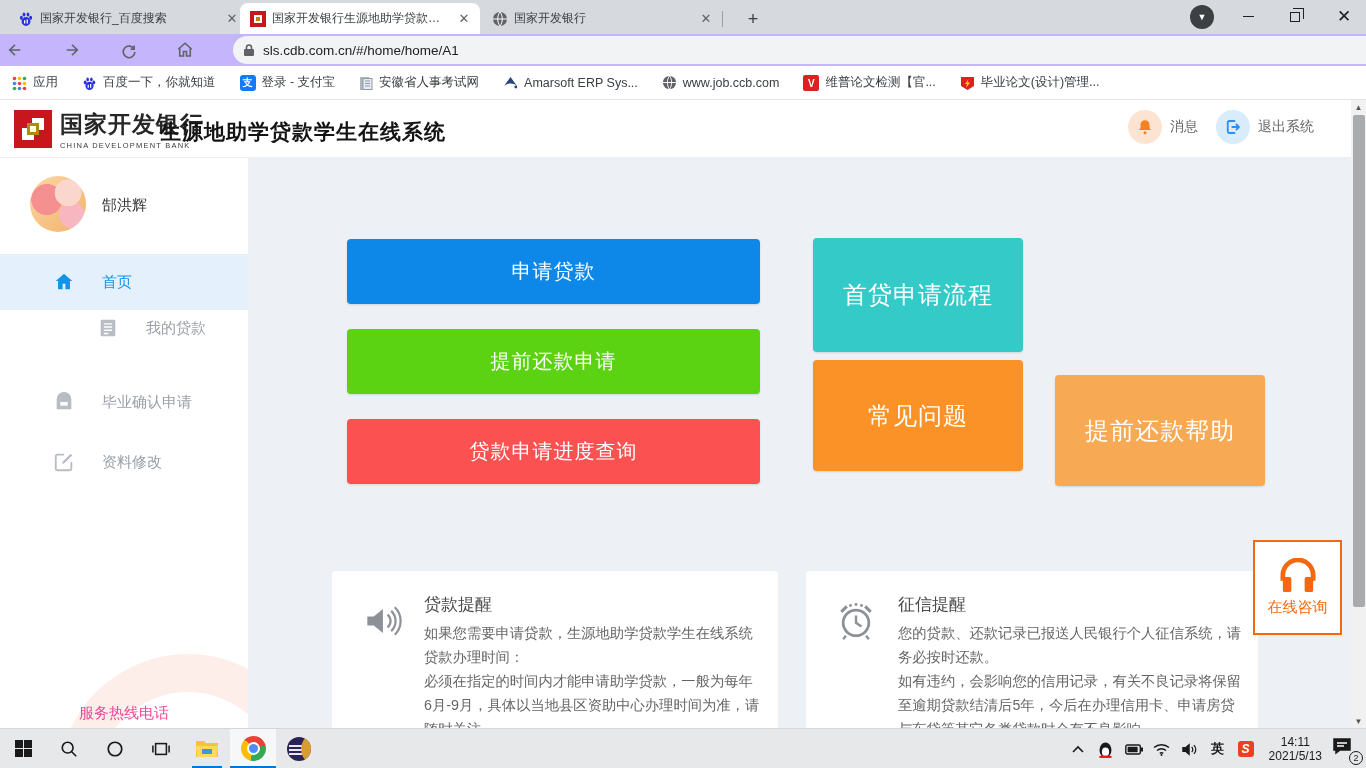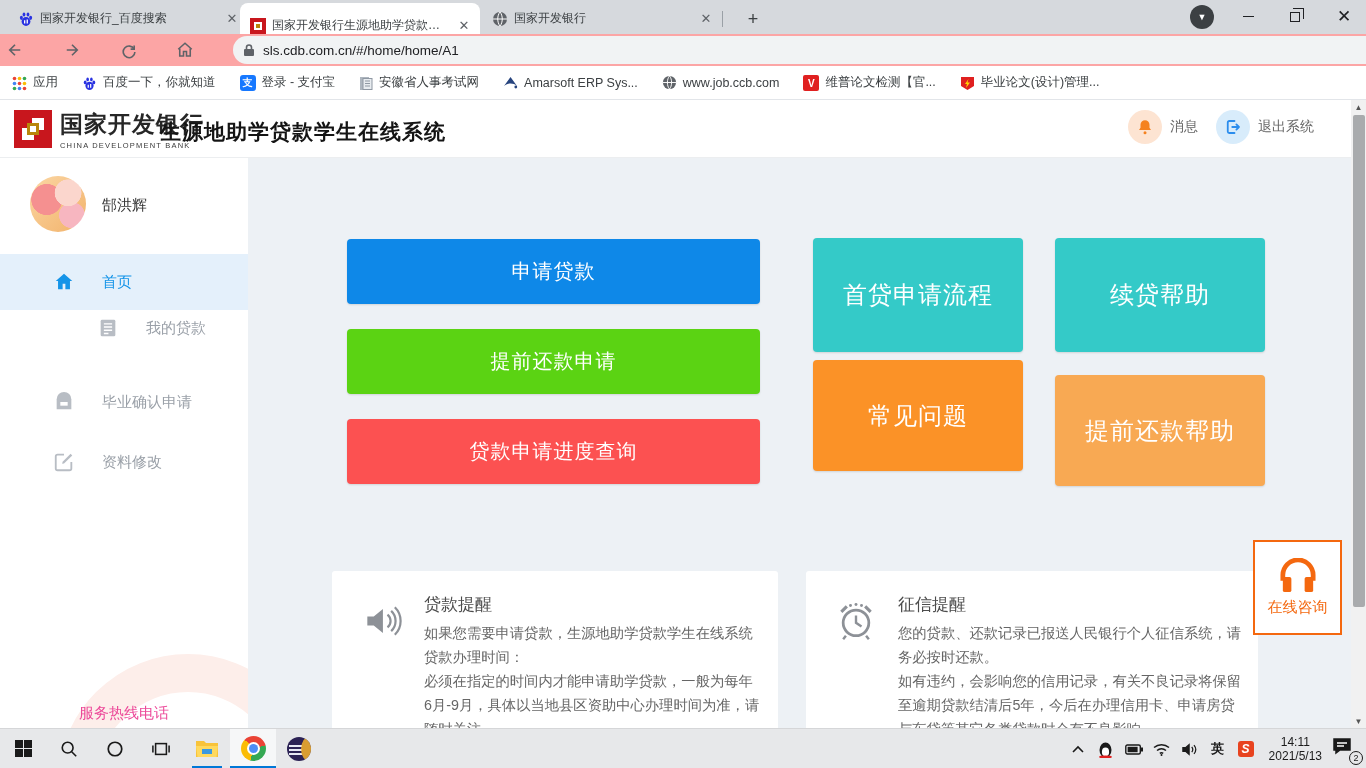--- a/index.html
+++ b/index.html
@@ -15,21 +15,21 @@
   .tab .sep { position:absolute; right:-1px; top:8px; height:16px; width:1px; background:#9aa0a6; }
   .tab-close { width:16px; height:16px; line-height:15px; text-align:center; border-radius:50%; font-size:13px; color:#5f6368; }
   .favicon { width:16px; height:16px; flex:0 0 16px; }
   .newtab-btn { position:absolute; left:740px; top:7px; width:26px; height:26px; border-radius:50%; text-align:center; line-height:24px; font-size:18px; color:#3c4043; }
   .win-btn { position:absolute; top:0; width:44px; height:33px; display:flex; align-items:center; justify-content:center; color:#202124; font-size:14px; }
   .dl-circle { position:absolute; left:1190px; top:5px; width:24px; height:24px; border-radius:50%; background:#3c4043; color:#fff; font-size:9px; display:flex; align-items:center; justify-content:center; }
   .ico-min { width:11px; height:1.6px; background:#202124; }
   .ico-max { width:10px; height:10px; border:1.6px solid #202124; position:relative; background:#d6d9dd; }
   .ico-max::before { content:""; position:absolute; left:2px; top:-5px; width:10px; height:10px; border:1.6px solid #202124; border-left:none; border-bottom:none; }
 
-  .toolbar { position:absolute; left:0; top:34px; width:1366px; height:32px; background:#fca5a5; display:flex; align-items:center;gap:33px; }
+  .toolbar { position:absolute; left:0; top:34px; width:1366px; height:32px; background:#c4b5fd; display:flex; align-items:center;gap:33px; }
   .nav-ico { width:28px; height:28px; margin-left:6px; display:flex; align-items:center; justify-content:center; color:#5f6368; font-size:17px; }
   .omnibox { height:28px; flex:0 0 1172px; margin-left:6px; background:#f1f3f4; border-radius:14px; display:flex; align-items:center; padding:0 10px; }
   .omnibox .url { font-size:13.5px; color:#202124; margin-left:8px; flex:1; }
   .toolbar-right { display:flex; align-items:center; margin-left:8px; gap:12px; }
 
   .bookmarks { position:absolute; left:0; top:66px; width:1366px; height:34px; background:#fff; border-bottom:1px solid #e2e5e9; display:flex; align-items:center; padding-left:12px; gap:24px; }
   .bm { display:flex; align-items:flex-end; gap:6px; font-size:12.5px; color:#3c4043; white-space:nowrap; }
   .bm-ico { width:16px; height:16px; border-radius:3px; display:flex; align-items:center; justify-content:center; font-size:10px; font-weight:bold; color:#fff; }
 
   
@@ -102,21 +102,21 @@
             <ellipse cx="12.6" cy="6.8" rx="1.5" ry="2.1" fill="#2932e1"></ellipse>
             <ellipse cx="6" cy="3.6" rx="1.4" ry="2" fill="#2932e1"></ellipse>
             <ellipse cx="10" cy="3.6" rx="1.4" ry="2" fill="#2932e1"></ellipse>
             <path d="M6 9.2h1.3v3.4H6zm2.6-.6h1.3v4H8.6z" fill="#fff"></path>
           </svg>
       </span>
       <span class="title">国家开发银行_百度搜索</span>
       <span class="tab-close">✕</span>
       <span class="sep"></span>
     </div>
-    <div class="tab active" style="left:240px;align-items:flex-end;">
+    <div class="tab active" style="left:240px;">
       <span class="favicon">
         <svg width="16" height="16" viewBox="0 0 16 16">
             <rect width="16" height="16" fill="#c8161d"></rect>
             <rect x="4" y="4" width="8" height="8" fill="#fff"></rect>
             <rect x="6" y="6" width="4" height="4" fill="#b8860b"></rect>
           </svg>
       </span>
       <span class="title">国家开发银行生源地助学贷款学生</span>
       <span class="tab-close">✕</span>
     </div>
@@ -342,21 +342,20 @@
 
     <div class="hotline">服务热线电话</div>
   </div>
 
   <div class="content">
     <div class="act-btn" style="top: 81px; background-color: rgb(14, 136, 232);">申请贷款</div>
     <div class="act-btn" style="top: 171px; background-color: rgb(91, 211, 19);">提前还款申请</div>
     <div class="act-btn" style="top: 261px; background-color: rgb(252, 81, 81);">贷款申请进度查询</div>
 
     <div class="help-btn" style="left: 565px; top: 80px; height: 114px; background-color: rgb(52, 202, 200);">首贷申请流程</div>
-    <div class="help-btn" style="left: 807px; top: 80px; height: 114px; background-color: rgb(52, 202, 200);">续贷帮助</div>
     <div class="help-btn" style="left: 565px; top: 202px; height: 111px; background-color: rgb(251, 146, 39);">常见问题</div>
     <div class="help-btn" style="left: 807px; top: 217px; height: 111px; background-color: rgb(248, 169, 83);">提前还款帮助</div>
 
     <div class="panel" style="left:84px; width:446px;">
       <span class="p-ico">
         <svg width="44" height="44" viewBox="0 0 48 48" fill="none" stroke="#8d9197" stroke-width="3">
             <path d="M8 19h7l10-8v26l-10-8H8z" fill="#8d9197" stroke="none"></path>
             <path d="M30 17a9 9 0 0 1 0 14M34 13a15 15 0 0 1 0 22M38 9a21 21 0 0 1 0 30" stroke-width="2.4"></path>
           </svg>
       </span>

